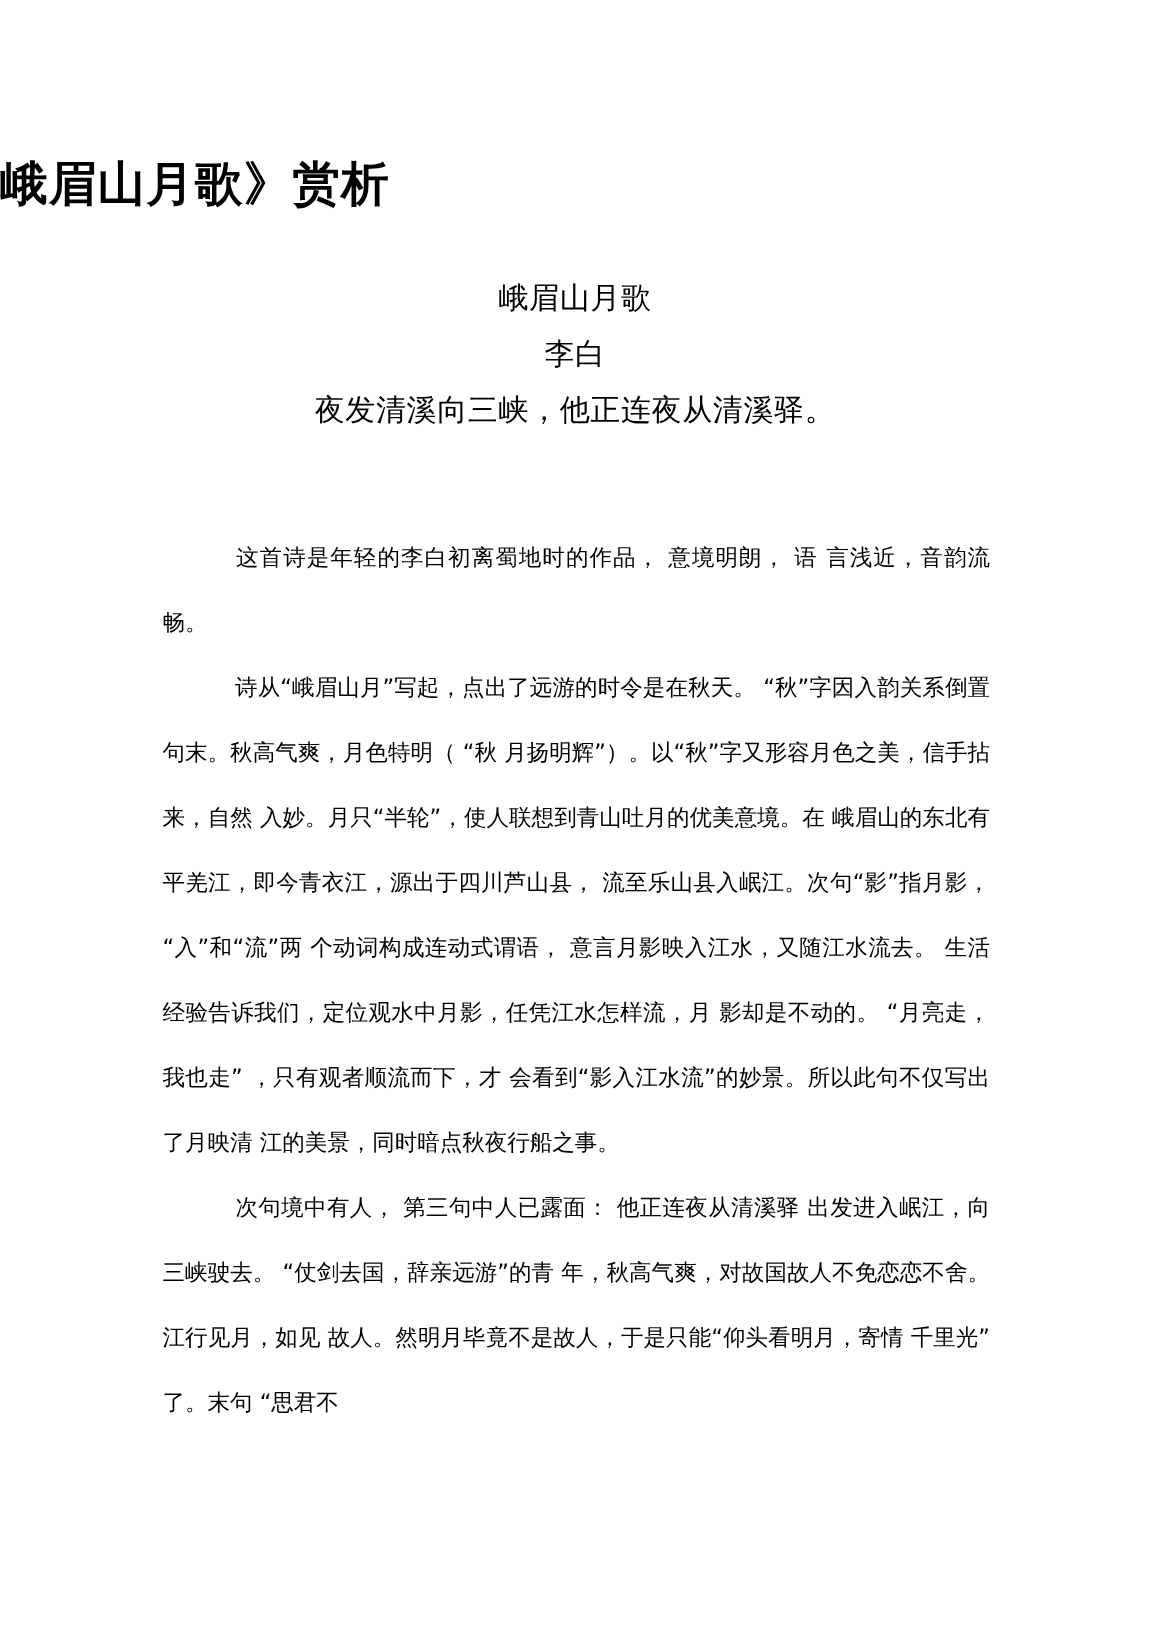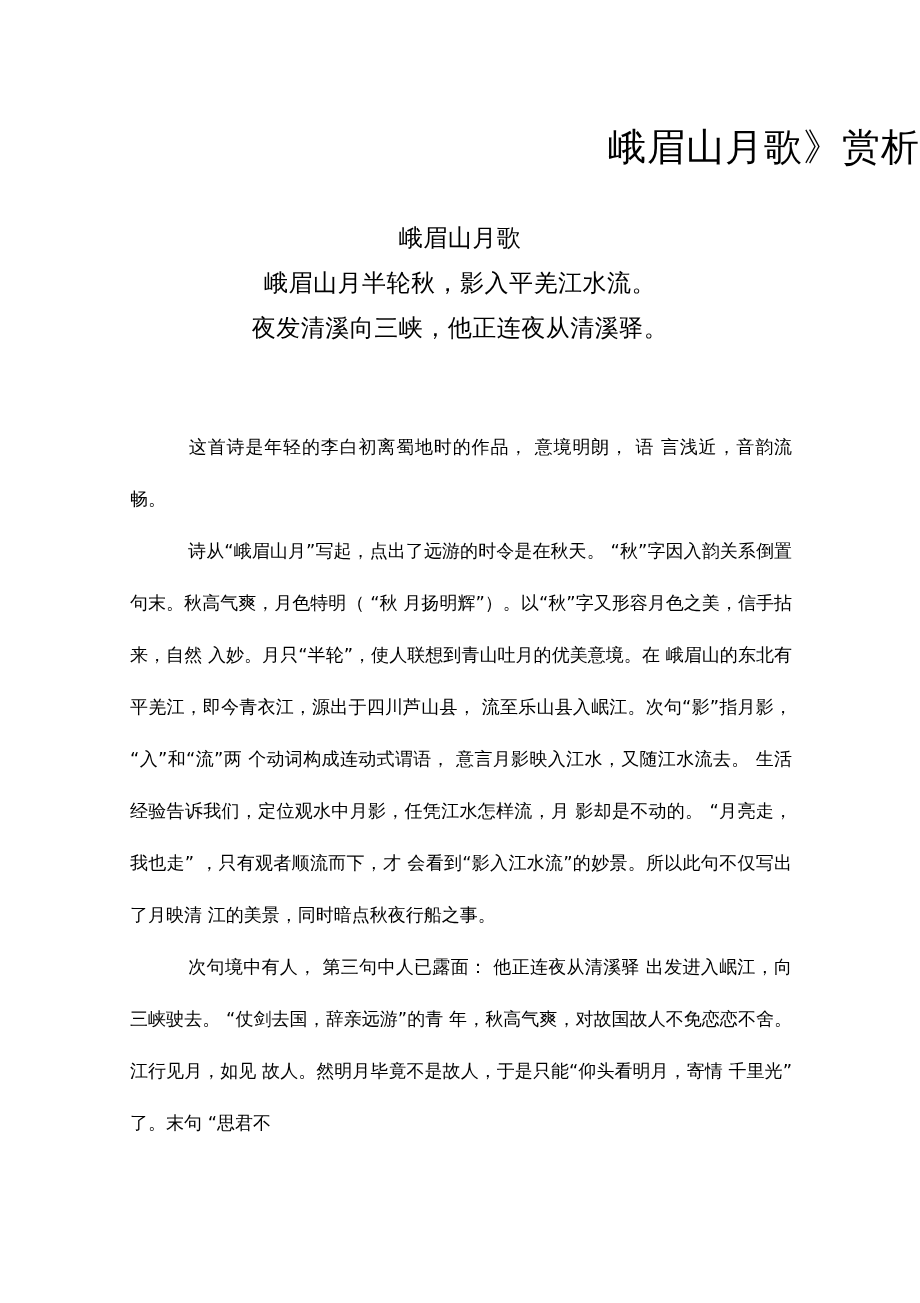--- a/index.html
+++ b/index.html
@@ -18,25 +18,25 @@
     height: 1303px;
     background: #ffffff;
     overflow: hidden;
     box-sizing: border-box;
   }
   .doc-title {
     position: absolute;
     left: 0;
     top: 123px;
     width: 920px;
-    text-align: right;
+    text-align: left;
     font-size: 38px;
     line-height: 48px;
     letter-spacing: 1px;
-    font-weight: 400;
+    font-weight: 700;
     white-space: nowrap;
   }
   .poem-block {
     position: absolute;
     left: 0;
     top: 216px;
     width: 920px;
   }
   .poem-line {
     text-align: center;
@@ -70,21 +70,21 @@
 </style>
 </head>
 <body>
 
 <div class="page">
 
   <div class="doc-title">峨眉山月歌》赏析</div>
 
   <div class="poem-block">
     <div class="poem-line poem-heading">峨眉山月歌</div>
-    <div class="poem-line">峨眉山月半轮秋，影入平羌江水流。</div>
+    <div class="poem-line">李白</div>
     <div class="poem-line">夜发清溪向三峡，他正连夜从清溪驿。</div>
   </div>
 
   <div class="body-block">
     <p class="para"><span class="indent"></span><span>这首诗是年轻的李白初离蜀地时的作品， 意境明朗， 语 言浅近，音韵流畅。</span></p>
     <p class="para"><span class="indent"></span><span>诗从“峨眉山月”写起，点出了远游的时令是在秋天。 “秋”字因入韵关系倒置句末。秋高气爽，月色特明（ “秋 月扬明辉”）。以“秋”字又形容月色之美，信手拈来，自然 入妙。月只“半轮”，使人联想到青山吐月的优美意境。在 峨眉山的东北有平羌江，即今青衣江，源出于四川芦山县， 流至乐山县入岷江。次句“影”指月影， “入”和“流”两 个动词构成连动式谓语， 意言月影映入江水，又随江水流去。 生活经验告诉我们，定位观水中月影，任凭江水怎样流，月 影却是不动的。 “月亮走，我也走” ，只有观者顺流而下，才 会看到“影入江水流”的妙景。所以此句不仅写出了月映清 江的美景，同时暗点秋夜行船之事。</span></p>
     <p class="para"><span class="indent"></span><span>次句境中有人， 第三句中人已露面： 他正连夜从清溪驿 出发进入岷江，向三峡驶去。 “仗剑去国，辞亲远游”的青 年，秋高气爽，对故国故人不免恋恋不舍。江行见月，如见 故人。然明月毕竟不是故人，于是只能“仰头看明月，寄情 千里光” 了。末句 “思君不</span></p>
   </div>
 
 </div>

